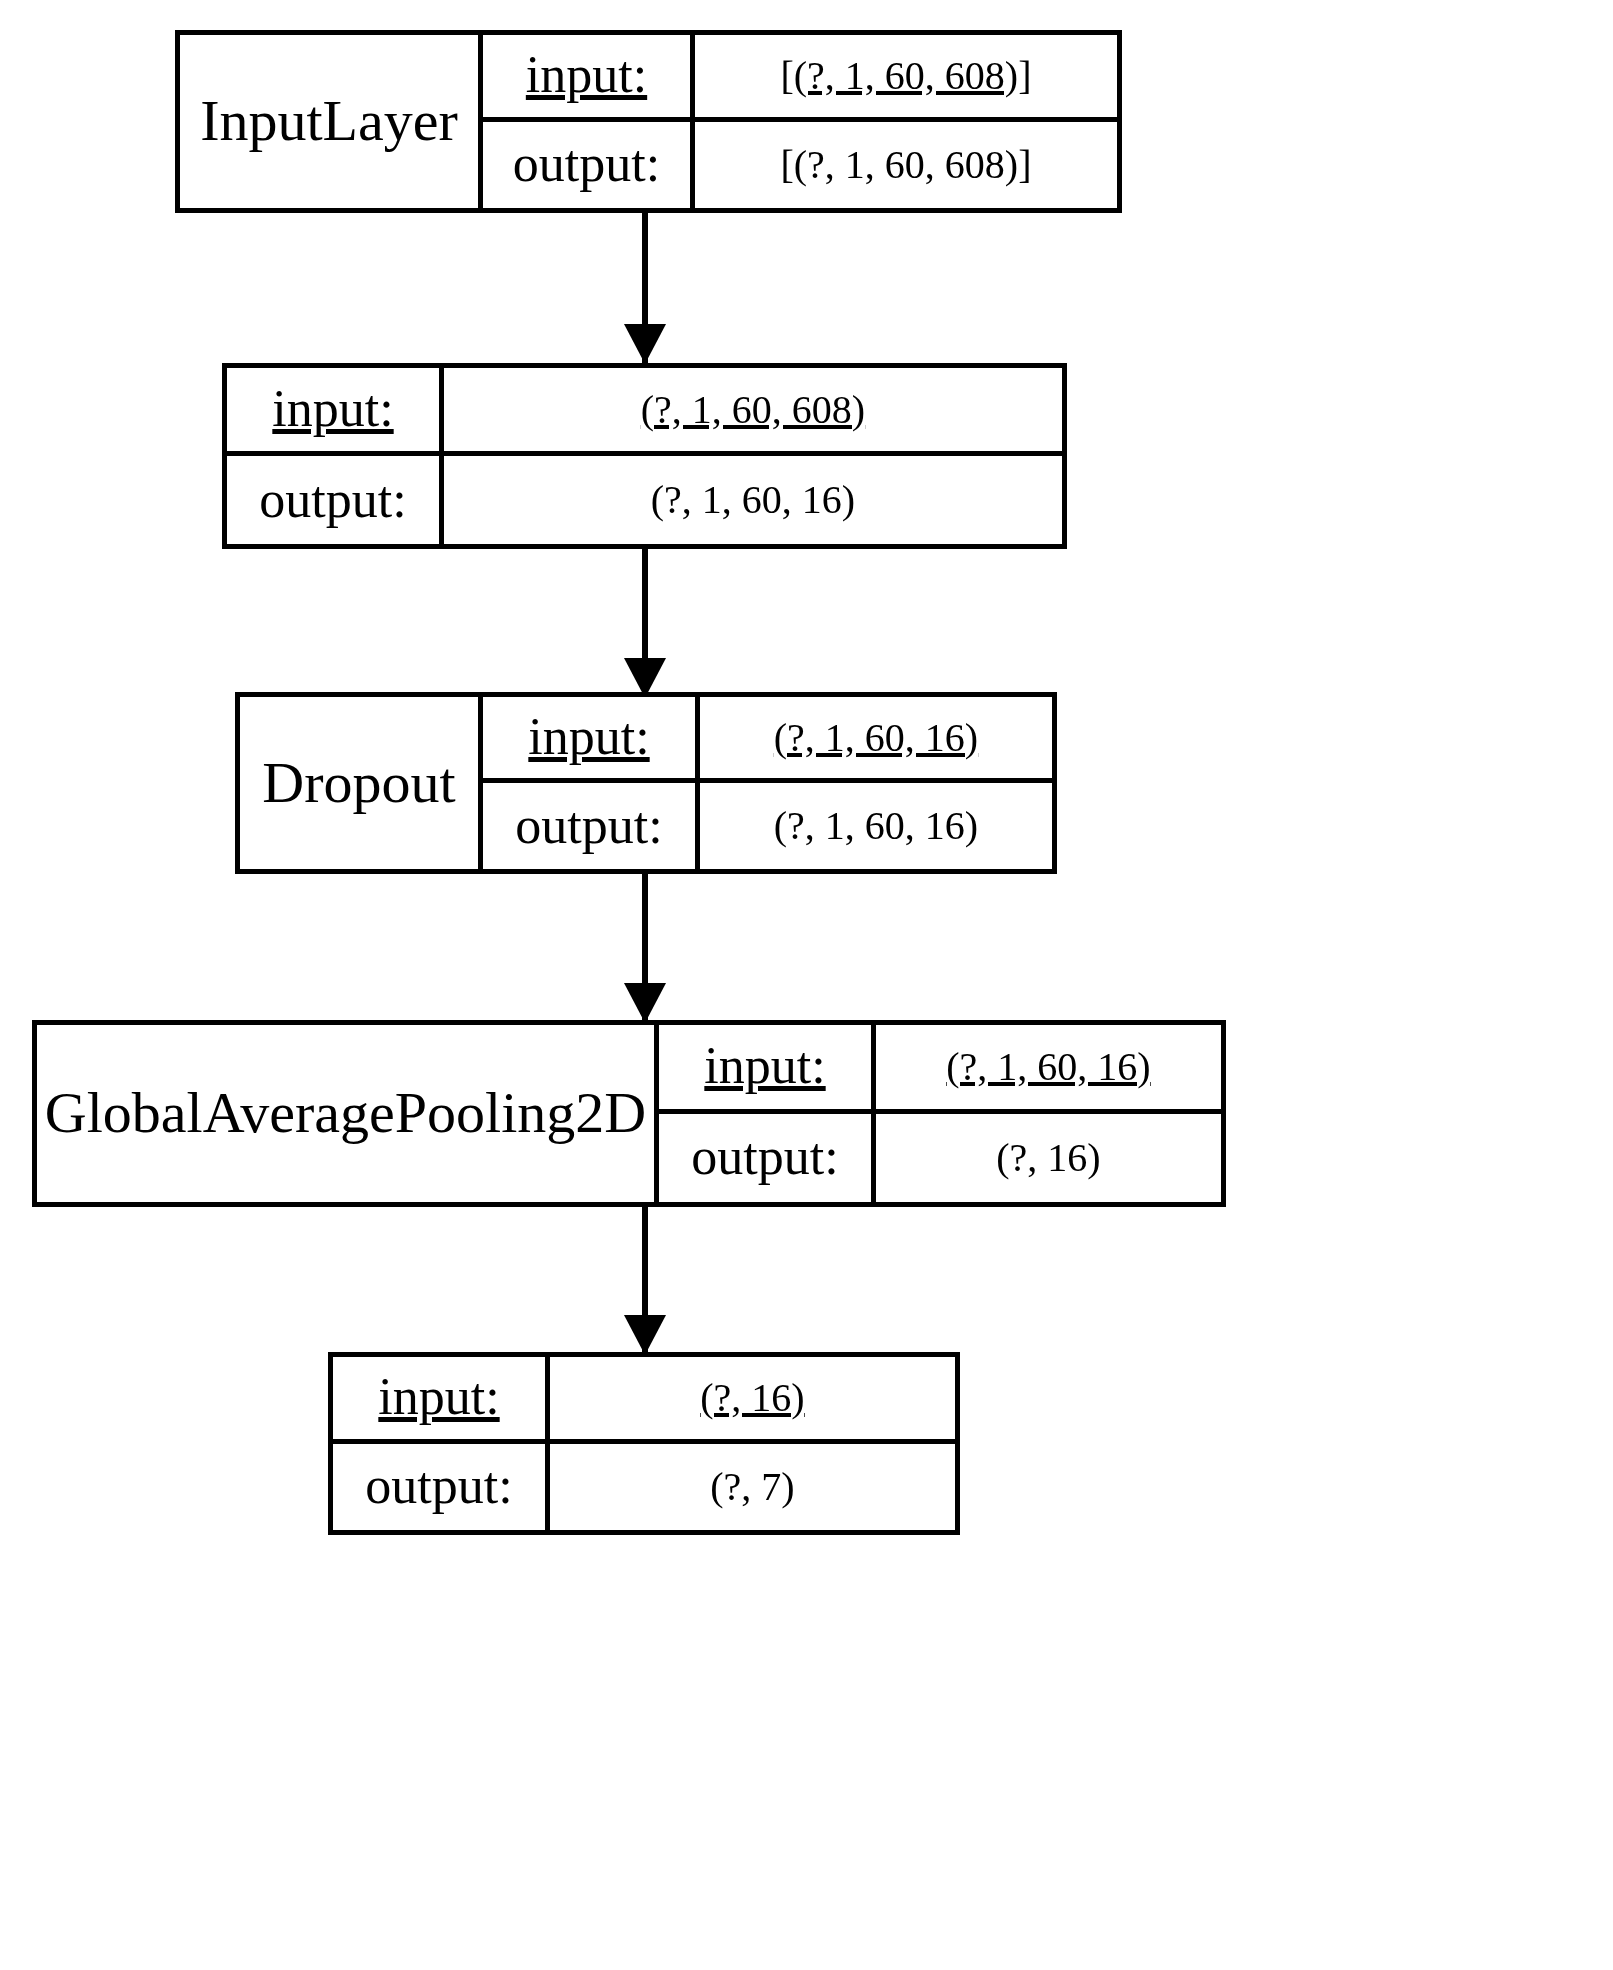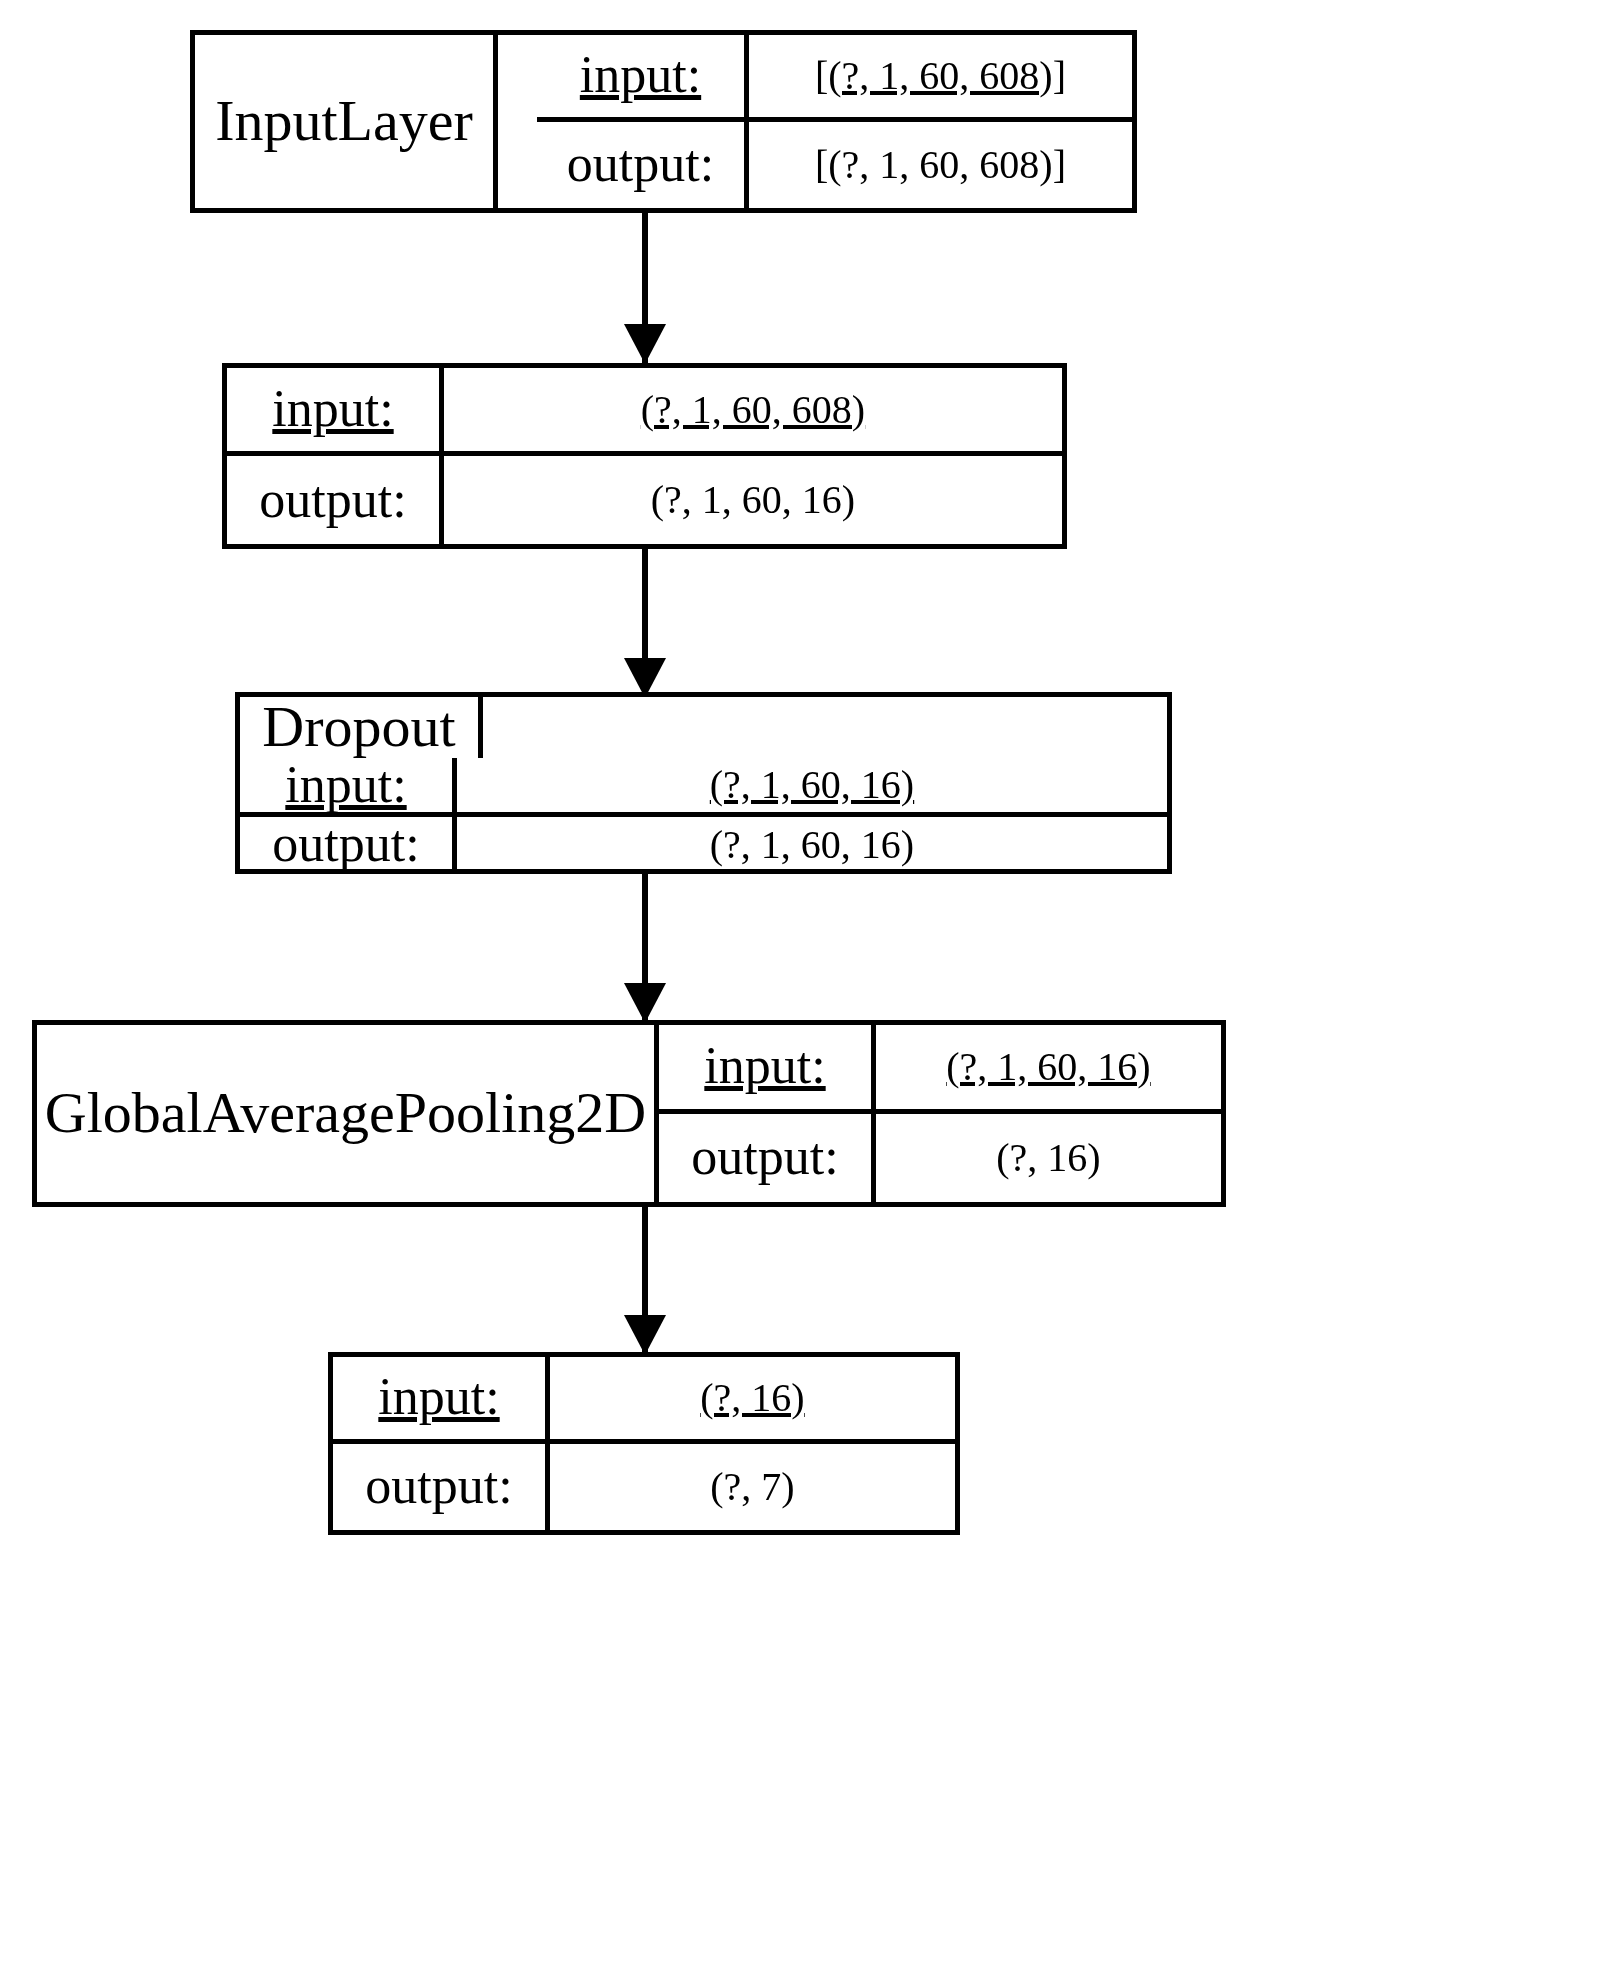--- a/index.html
+++ b/index.html
@@ -96,21 +96,21 @@
     border-left: 21px solid transparent;
     border-right: 21px solid transparent;
     border-top: 40px solid #000000;
   }
 </style>
 </head>
 <body>
 
 <div id="canvas">
 
-  <div class="node" style="left:190px; top:30px; width:947px; height:183px;gap:39px;">
+  <div class="node" style="left:175px; top:30px; width:947px; height:183px;">
     <div class="node-name" style="width:303px;">InputLayer</div>
     <div class="node-table">
       <div class="node-row top">
         <div class="cell-key" style="width:212px;">input:</div>
         <div class="cell-val">[(?, 1, 60, 608)]</div>
       </div>
       <div class="node-row">
         <div class="cell-key" style="width:212px;">output:</div>
         <div class="cell-val">[(?, 1, 60, 608)]</div>
       </div>
@@ -133,21 +133,21 @@
         <div class="cell-val">(?, 1, 60, 16)</div>
       </div>
     </div>
   </div>
 
   <div class="edge" style="left:0px; top:0px; width:1613px; height:1970px; pointer-events:none;">
     <div class="edge-line" style="left:642px; top:549px; height:148px;"></div>
     <div class="edge-head" style="left:624px; top:658px;"></div>
   </div>
 
-  <div class="node" style="left:235px; top:692px; width:937px; height:182px;flex-direction:column;">
+  <div class="node" style="left:235px; top:692px; width:822px; height:182px;">
     <div class="node-name" style="width:243px;">Dropout</div>
     <div class="node-table">
       <div class="node-row top">
         <div class="cell-key" style="width:217px;">input:</div>
         <div class="cell-val">(?, 1, 60, 16)</div>
       </div>
       <div class="node-row">
         <div class="cell-key" style="width:217px;">output:</div>
         <div class="cell-val">(?, 1, 60, 16)</div>
       </div>

